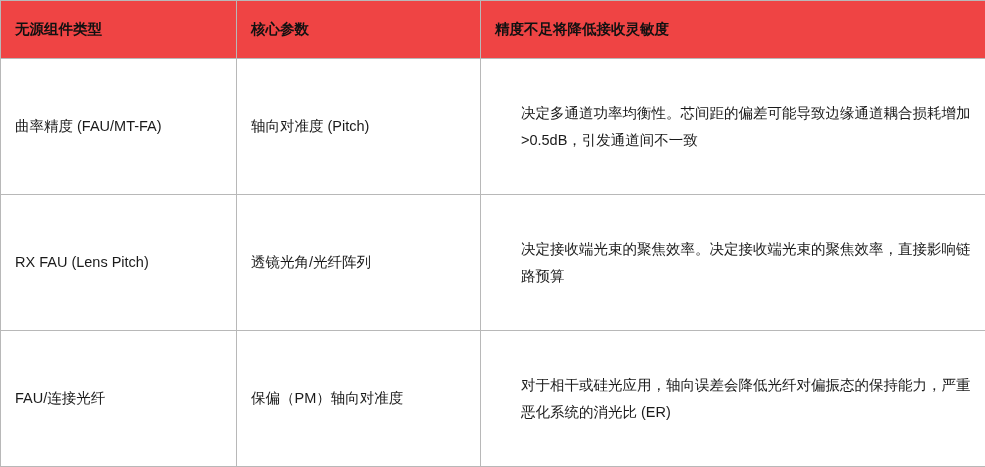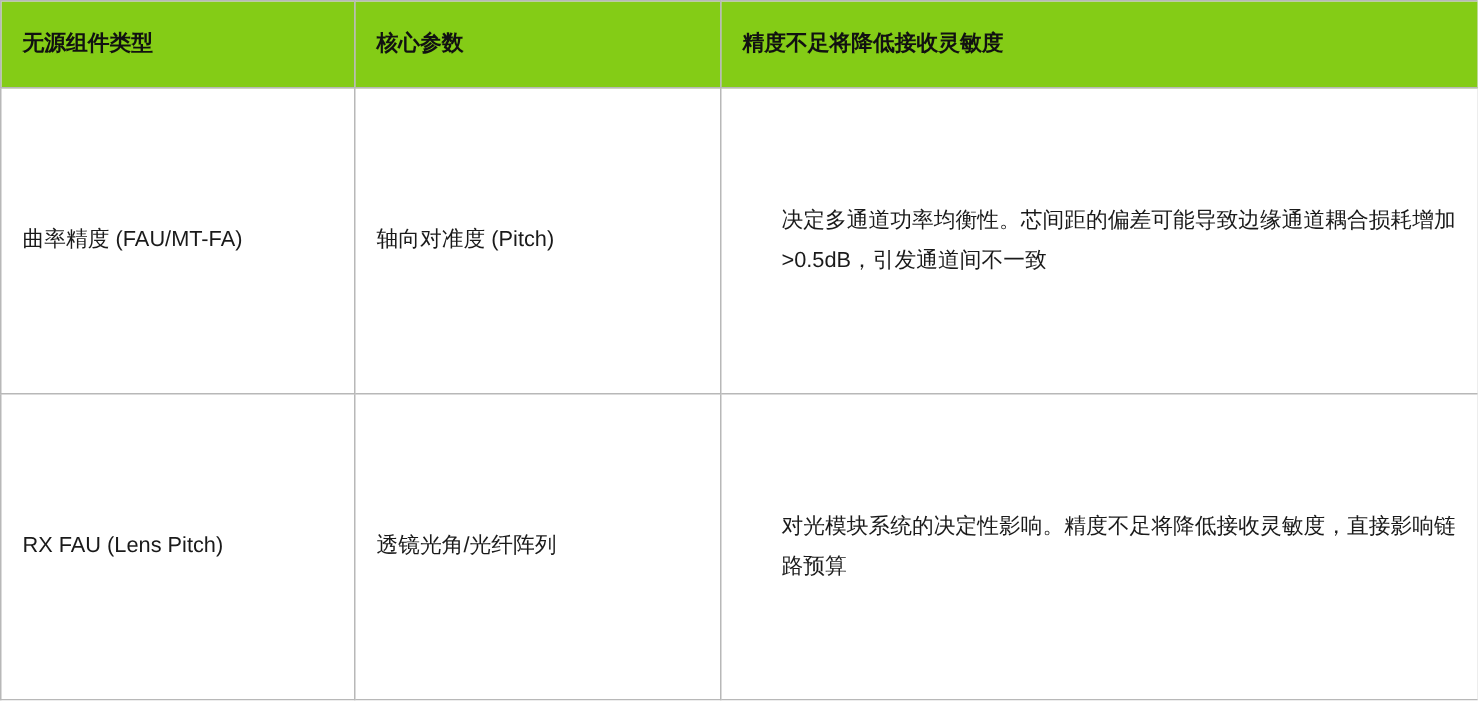--- a/index.html
+++ b/index.html
@@ -30,21 +30,21 @@
   table.spec-table col.c2 { width: 505px; }
 
   table.spec-table th,
   table.spec-table td {
     border: 1px solid #b8b8b8;
     vertical-align: middle;
     padding: 10px 14px;
     box-sizing: border-box;
   }
   table.spec-table thead th {
-    background: #84cc16;
+    background: #ef4444;
     font-weight: bold;
     font-size: 14.5px;
     line-height: 1.45;
     text-align: left;
     height: 58px;
     padding-top: 8px;
     padding-bottom: 8px;
     color: #111111;
   }
   table.spec-table tbody td {
@@ -78,17 +78,22 @@
     </thead>
     <tbody>
       <tr>
         <td class="col-component">曲率精度 (FAU/MT-FA)</td>
         <td class="col-parameter">轴向对准度 (Pitch)</td>
         <td class="col-impact">决定多通道功率均衡性。芯间距的偏差可能导致边缘通道耦合损耗增加&gt;0.5dB，引发通道间不一致</td>
       </tr>
       <tr>
         <td class="col-component">RX FAU (Lens Pitch)</td>
         <td class="col-parameter">透镜光角/光纤阵列</td>
-        <td class="col-impact">对光模块系统的决定性影响。精度不足将降低接收灵敏度，直接影响链路预算</td>
+        <td class="col-impact">决定接收端光束的聚焦效率。决定接收端光束的聚焦效率，直接影响链路预算</td>
+      </tr>
+      <tr>
+        <td class="col-component">FAU/连接光纤</td>
+        <td class="col-parameter">保偏（PM）轴向对准度</td>
+        <td class="col-impact">对于相干或硅光应用，轴向误差会降低光纤对偏振态的保持能力，严重恶化系统的消光比 (ER)</td>
       </tr>
     </tbody>
   </table>
 </div>
 
 </body></html>

